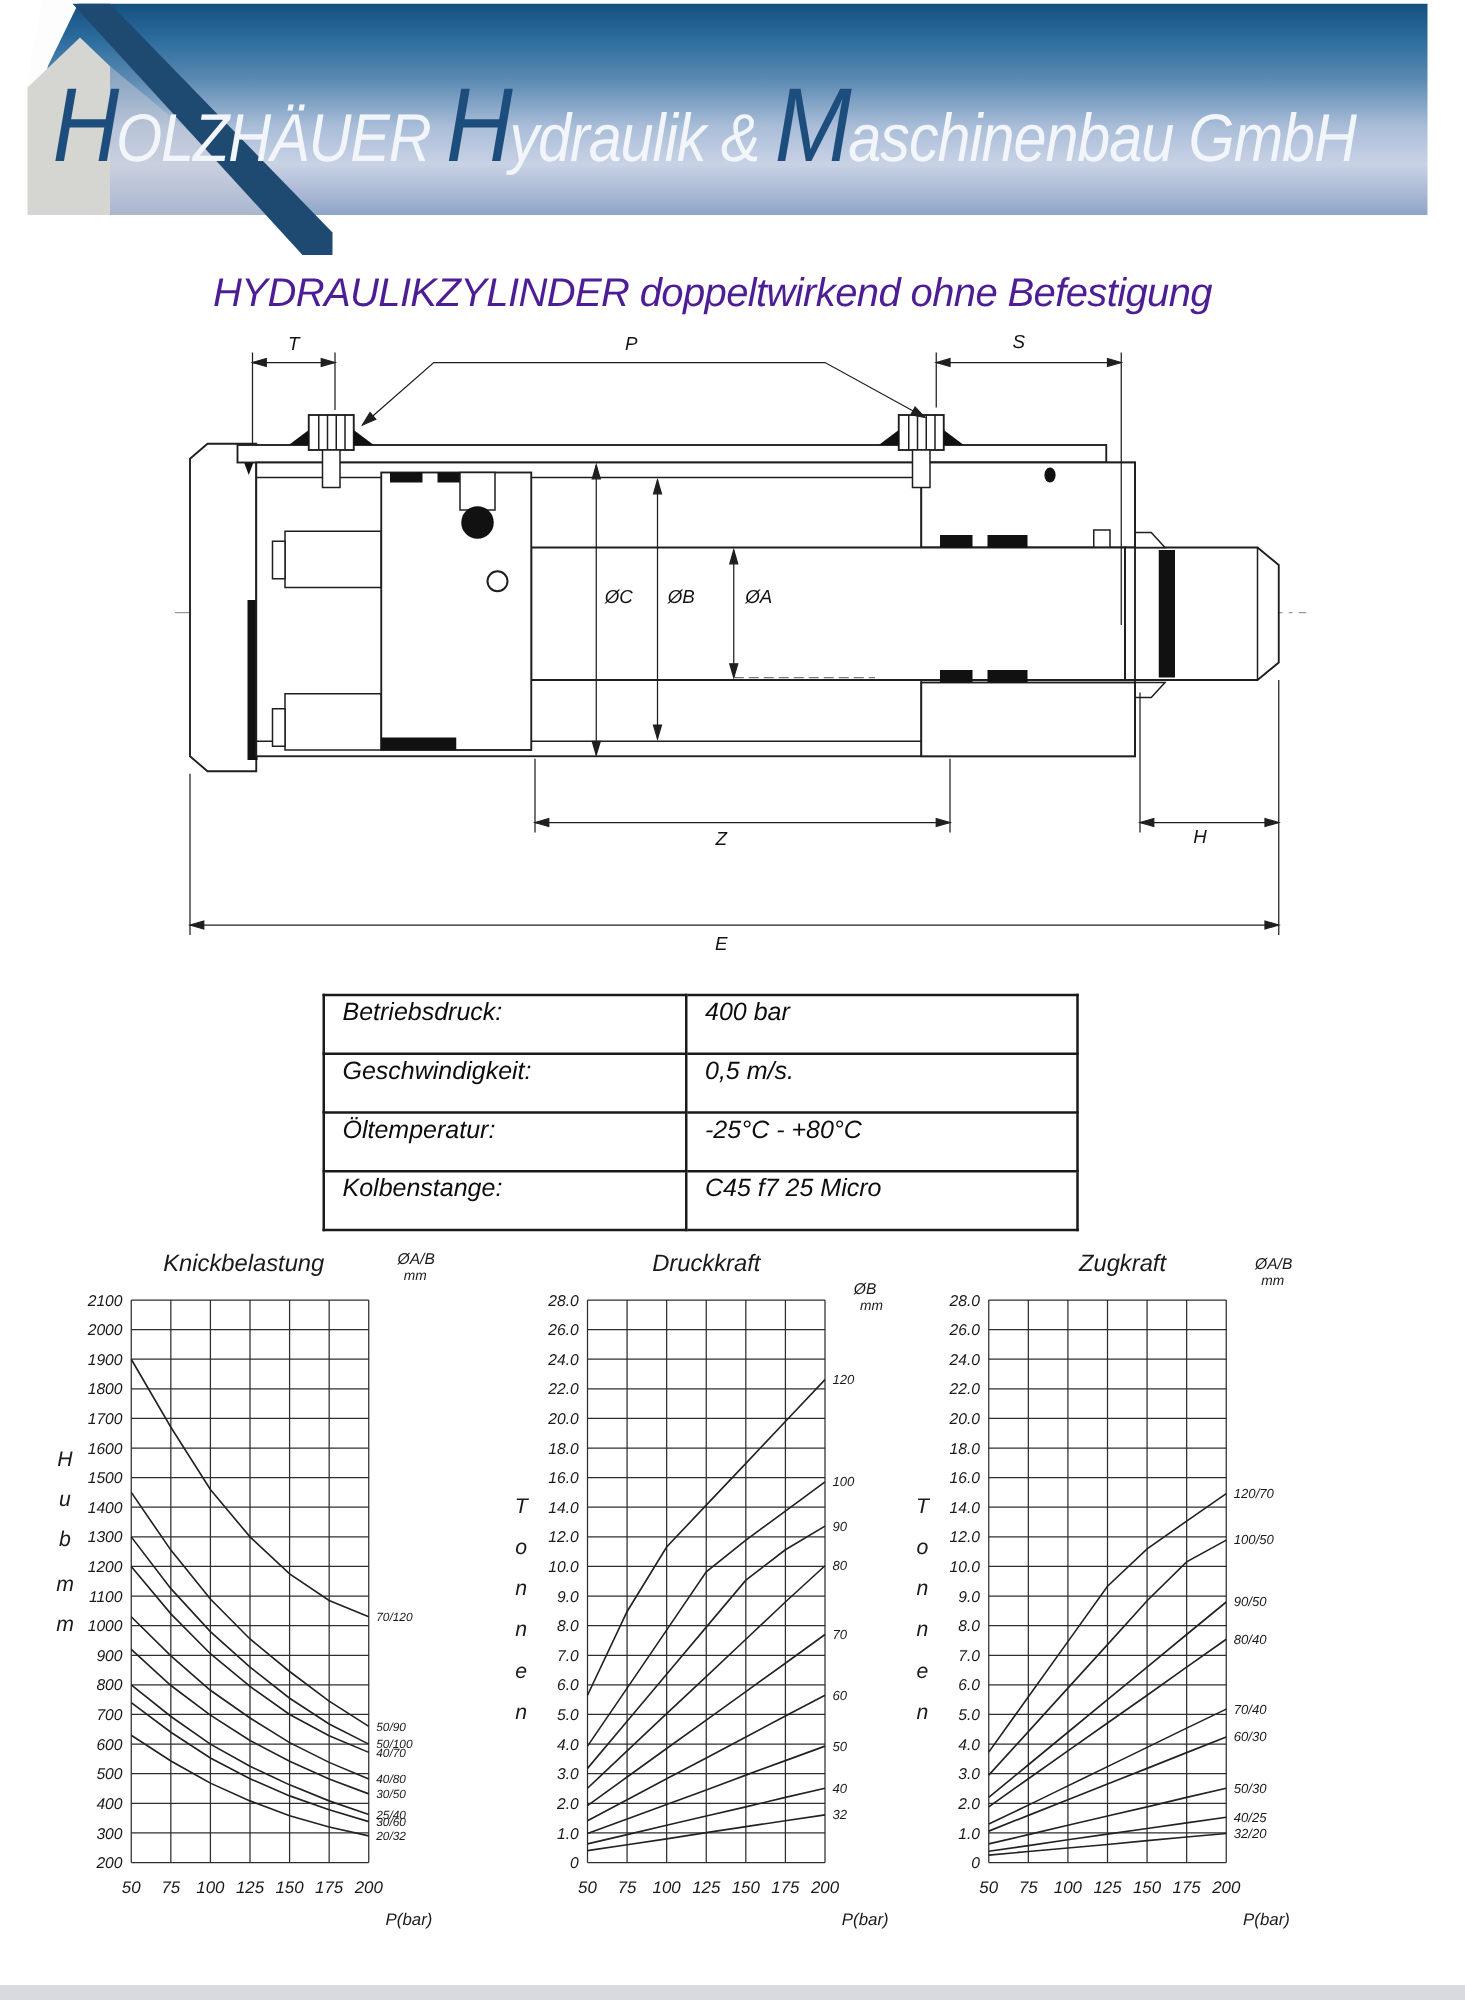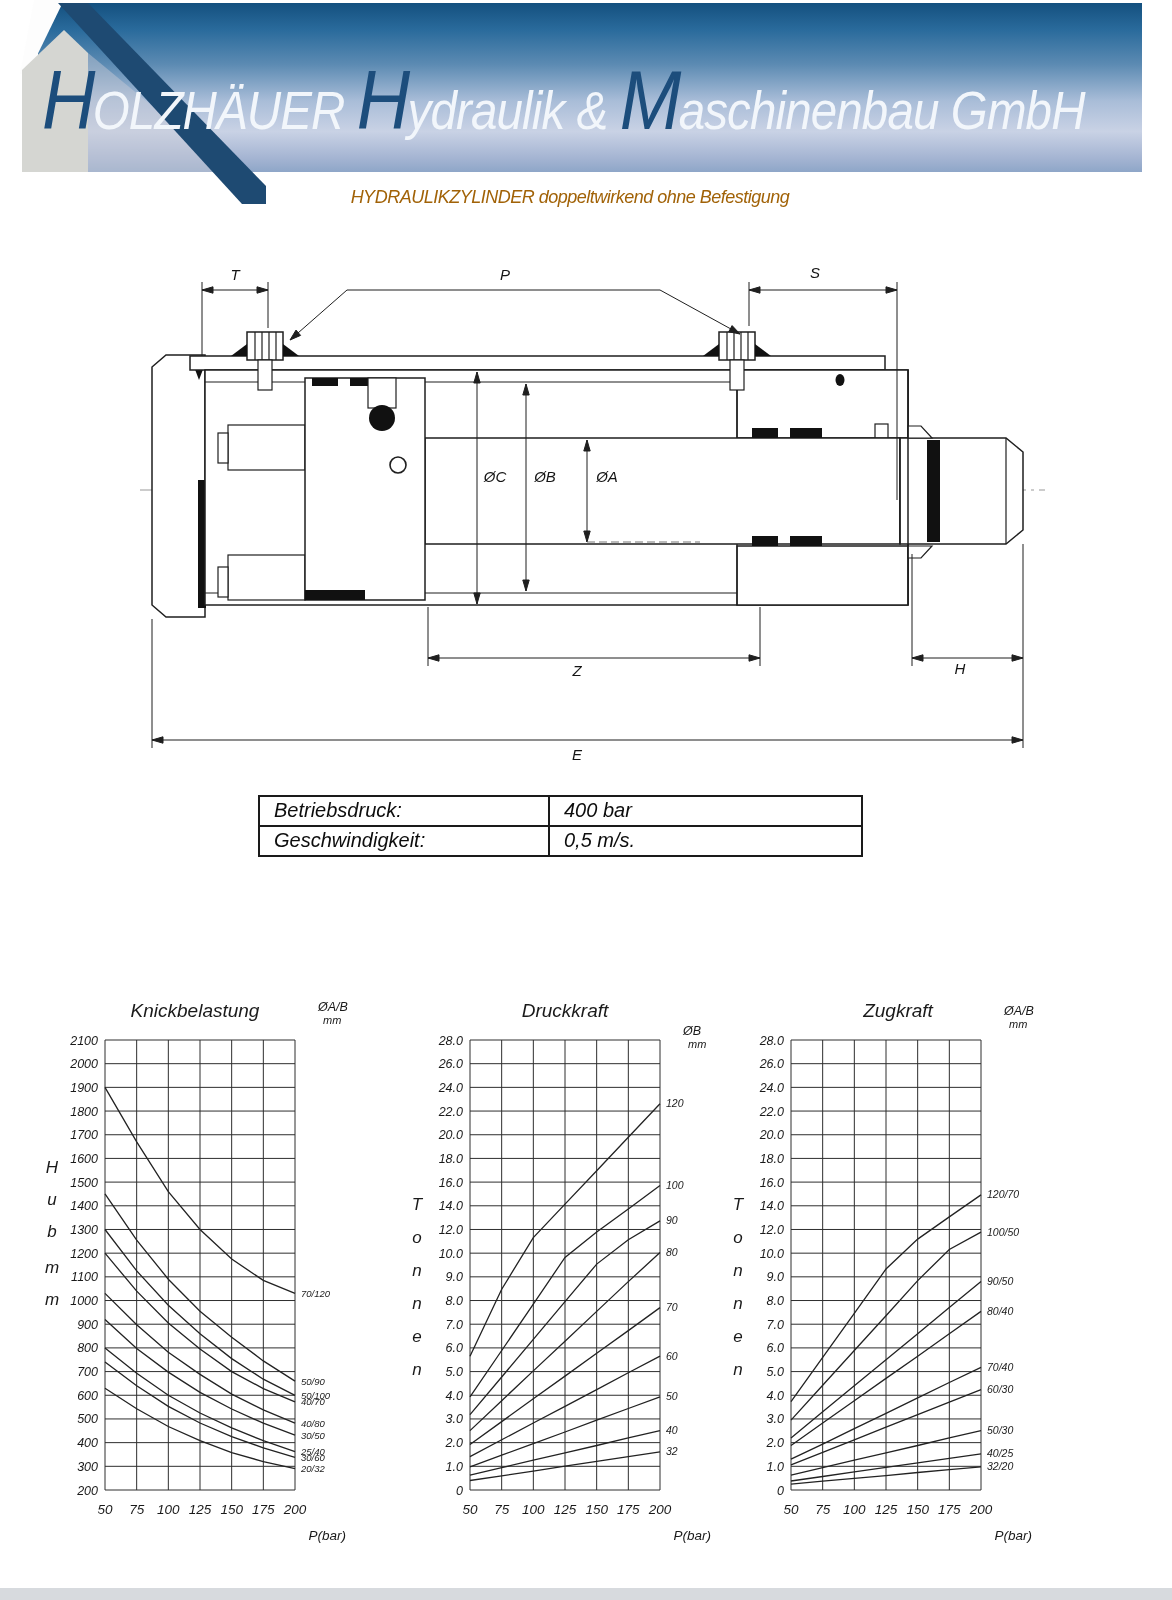--- a/index.html
+++ b/index.html
@@ -9,30 +9,30 @@
   
   .banner { position:absolute; left:38px; top:3px; width:1104px; height:169px;
     background:linear-gradient(180deg,#14507f 0%,#2a6b9c 16%,#5b8ab2 36%,#a9bdd8 58%,#c9d2e5 76%,#a4b4d2 92%,#8ea6c8 100%); }
   .corner-svg { position:absolute; left:0; top:0; }
   .logo-text { position:absolute; left:42px; top:58px; width:1100px; white-space:nowrap;
     transform:scaleX(.88); transform-origin:left bottom; }
   .logo-text .big { font-size:84px; line-height:1; letter-spacing:-3px; font-weight:400; }
   .logo-text .small { font-size:54px; line-height:1; letter-spacing:-1px; font-weight:400; }
 
   
-  .doc-title { position:absolute; left:0; top:187px; width:1140px; text-align:center;
-    font-size:18px; color:#a16207; letter-spacing:-0.5px; }
+  .doc-title { position:absolute; left:0; top:216px; width:1140px; text-align:center;
+    font-size:32px; color:#4c1d95; letter-spacing:-0.5px; }
 
   
   .drawing { position:absolute; left:140px; top:260px; }
   .drawing text { font-size:15px; fill:#141414; }
 
   
   .spec-table { position:absolute; left:258px; top:795px; width:605px; border:2px solid #1a1a1a; border-collapse:collapse; }
-  .spec-table td { border:2px solid #1a1a1a; font-size:20px; color:#0d0d0d; padding:2px 0 3px 14px; height:27px; }
+  .spec-table td { border:2px solid #1a1a1a; font-size:20px; color:#0d0d0d; padding:2px 0 20px 14px; height:27px; }
   .spec-table td.c1 { width:290px; }
 
   
   .chart { position:absolute; top:995px; width:340px; height:565px; }
   .chart svg text { fill:#1a1a1a; }
 
   
   .footer-strip { position:absolute; left:0; top:1588px; width:1172px; height:12px; background:#d7dade; }
 </style>
 </head>
@@ -187,20 +187,28 @@
 
   <table class="spec-table">
     <tbody>
       <tr>
         <td class="c1">Betriebsdruck:</td>
         <td>400 bar</td>
       </tr>
       <tr>
         <td class="c1">Geschwindigkeit:</td>
         <td>0,5 m/s.</td>
+      </tr>
+      <tr>
+        <td class="c1">Öltemperatur:</td>
+        <td>-25°C - +80°C</td>
+      </tr>
+      <tr>
+        <td class="c1">Kolbenstange:</td>
+        <td>C45 f7 25 Micro</td>
       </tr>
     </tbody>
   </table>
 
   <div class="chart" style="left:30px"><svg width="340" height="565">
         <text x="165" y="22" text-anchor="middle" font-size="19" font-family="&quot;Liberation Sans&quot;, sans-serif">Knickbelastung</text>
         <text x="288" y="16" text-anchor="start" font-size="12.5" font-family="&quot;Liberation Sans&quot;, sans-serif">ØA/B</text>
         <text x="293" y="29" text-anchor="start" font-size="11" font-family="&quot;Liberation Sans&quot;, sans-serif">mm</text>
         <g stroke="#2e2e2e" stroke-width="1">
           <line x1="75" y1="45" x2="75" y2="495"></line>

